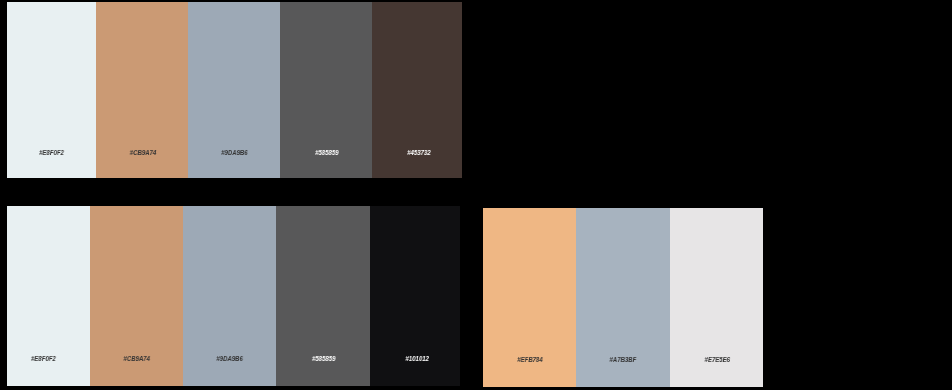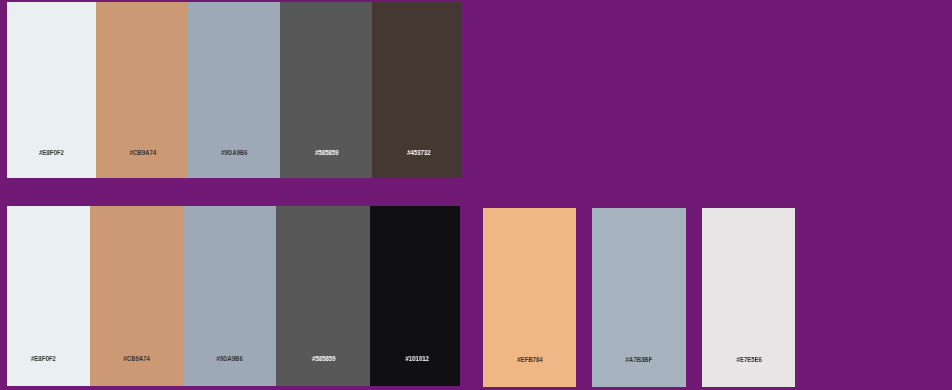--- a/index.html
+++ b/index.html
@@ -10,33 +10,34 @@
     height: 390px;
     background: #ffffff;
     overflow: hidden;
     font-family: "Liberation Sans", sans-serif;
     -webkit-font-smoothing: antialiased;
   }
   #palette-board {
     position: relative;
     width: 952px;
     height: 390px;
-    background: #701a75;
+    background: #000000;
+    font-style: italic;
   }
   .palette {
     position: absolute;
     display: flex;
     flex-direction: row;
     overflow: hidden;
   }
   
   #palette-top-left     { left: 7px;   top: 1.8px;   width: 455px; height: 176.4px; }
   #palette-top-right    { left: 483px; top: 3.1px;   width: 466px; height: 175.5px; }
   #palette-bottom-left  { left: 7px;   top: 206px;   width: 453px; height: 179.5px; }
-  #palette-bottom-right { left: 483px; top: 207.5px; width: 466px; height: 179px; gap: 16px; }
+  #palette-bottom-right { left: 483px; top: 207.5px; width: 466px; height: 179px; }
 
   .swatch {
     position: relative;
     height: 100%;
     display: flex;
     align-items: flex-end;
     justify-content: center;
     box-sizing: border-box;
     flex: 0 0 auto;
   }

